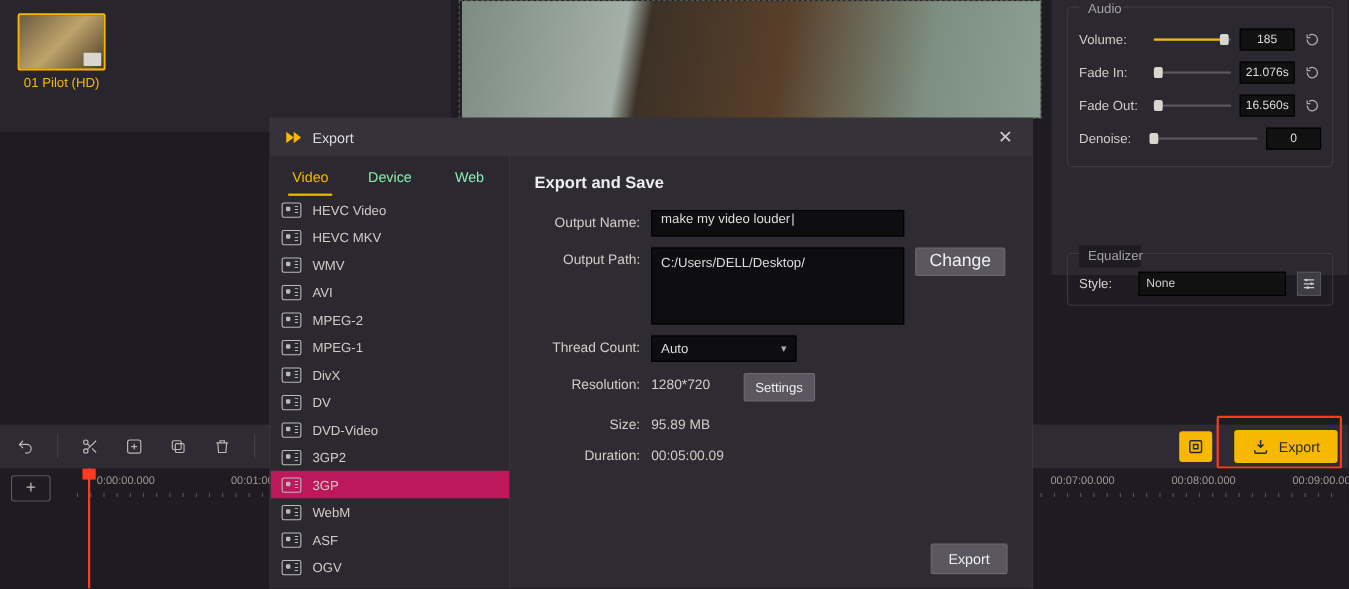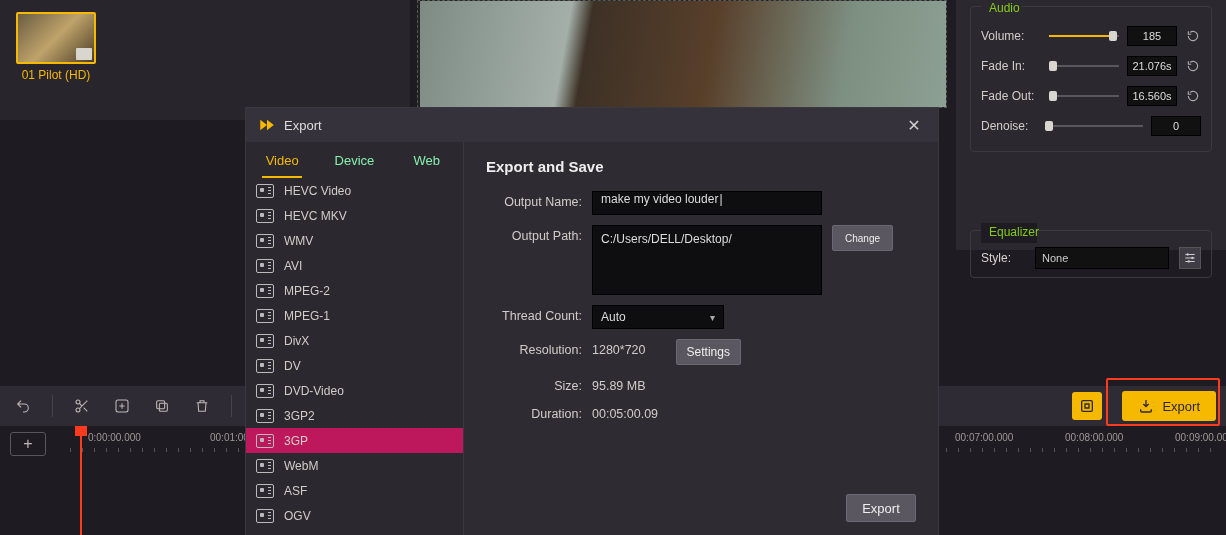--- a/index.html
+++ b/index.html
@@ -11,21 +11,21 @@
   .clip-thumb .fake-img { width: 100%; height: 100%; background: linear-gradient(135deg,#6b5d42 0%, #bfa36a 50%, #4a3c28 100%); }
   .clip-thumb .badge { position: absolute; right: 2px; bottom: 2px; width: 16px; height: 12px; background: #d9d6d0; border-radius: 1px; }
   .clip-title { color: #f6b900; font-size: 12px; margin-top: 4px; text-align: center; width: 80px; white-space: nowrap; }
 
   
   .preview { position: absolute; left: 417px; top: 0; width: 530px; height: 108px; background: #222; border: 1px dashed #555; }
   .preview .frame { position:absolute; left:2px; top:0; right:0; bottom:0; background: linear-gradient(100deg,#7e8b85 0%, #a3afa8 28%, #3d3126 32%, #583f2a 55%, #7d8f81 80%, #8ca093 100%); }
 
   
   .audio-panel { position: absolute; right: 0; top: 0; width: 270px; height: 250px; background: #2b2830; padding: 6px 14px 10px 14px; font-size: 12px; }
-  .panel-section-title { color:#84cc16; font-size:12px; padding: 2px 0 4px 8px; }
+  .panel-section-title { color:#a3a3a3; font-size:12px; padding: 2px 0 4px 8px; }
   .audio-fieldset { border:1px solid #3c3942; border-radius:4px; padding:6px 10px 10px 10px; }
   .arow { display:flex; align-items:center; height:30px; gap:8px; }
   .arow label { width:60px; color:#d0cdc6; font-size:12px; }
   .slider { position:relative; flex:1; height:16px; }
   .slider .track { position:absolute; left:0; right:0; top:7px; height:2px; background:#5a5660; }
   .slider .fill  { position:absolute; left:0; top:7px; height:2px; background:#f6b900; }
   .slider .thumb { position:absolute; top:3px; width:8px; height:10px; background:#d9d6d0; border-radius:2px; }
   .valbox { width:50px; height:20px; background:#111; border:1px solid #000; color:#ddd; font-size:11px; display:flex; align-items:center; justify-content:center; }
   .reset-icon { width:16px; height:16px; display:flex; align-items:center; justify-content:center; }
   .reset-icon svg { width:14px; height:14px; stroke:#aaa; fill:none; stroke-width:2; }
@@ -79,21 +79,21 @@
   .fmt-icon{ width:18px; height:14px; border:1.4px solid #bbb; border-radius:2px; position:relative; flex-shrink:0;}
   .fmt-icon::before{ content:""; position:absolute; left:3px; top:3px; width:4px; height:4px; background:#bbb; border-radius:1px;}
   .fmt-icon::after{ content:""; position:absolute; right:2px; top:2px; bottom:2px; width:3px; background:repeating-linear-gradient(#bbb 0 1px, transparent 1px 3px);}
 
   .dlg-main{ flex:1; padding:16px 22px 12px 22px; display:flex; flex-direction:column; gap:10px; font-size:13px; position:relative;}
   .dlg-main h3{ font-size:15px; font-weight:600; color:#eee; margin-bottom:6px;}
   .frow{ display:flex; align-items:flex-start; gap:10px;}
   .frow > label{ width:96px; text-align:right; color:#d0cdc6; font-size:12.5px; padding-top:4px;}
   .txt-input{ height:24px; background:#0e0d10; border:1px solid #000; color:#ddd; font-size:12px; padding:0 8px; width:230px;}
   .txt-area { height:70px; background:#0e0d10; border:1px solid #000; color:#ddd; font-size:12px; padding:6px 8px; width:230px;}
-  .change-btn{ height:26px; padding:0 12px; background:#5a5760; border:1px solid #6b6873; color:#eee; font-size:10px; border-radius:2px; display:flex; align-items:center;}
+  .change-btn{ height:26px; padding:0 12px; background:#5a5760; border:1px solid #6b6873; color:#eee; font-size:16px; border-radius:2px; display:flex; align-items:center;}
   .select-box{ height:24px; width:132px; background:#0e0d10; border:1px solid #000; color:#ddd; font-size:12px; padding:0 8px; display:flex; align-items:center; justify-content:space-between;}
   .select-box .chev{ font-size:10px; color:#aaa;}
   .static-val{ color:#d0cdc6; font-size:12.5px; padding-top:4px;}
   .settings-btn{ height:26px; padding:0 10px; background:#5a5760; border:1px solid #6b6873; color:#eee; font-size:12px; border-radius:2px; display:flex; align-items:center;}
   .dlg-export-btn{ position:absolute; right:22px; bottom:14px; height:28px; width:70px; background:#5a5760; border:1px solid #6b6873; color:#eee; font-size:13px; border-radius:2px; display:flex; align-items:center; justify-content:center;}
   .cursor-caret::after{ content:"|"; color:#ddd; margin-left:1px;}
 </style>
 </head>
 <body>
 

